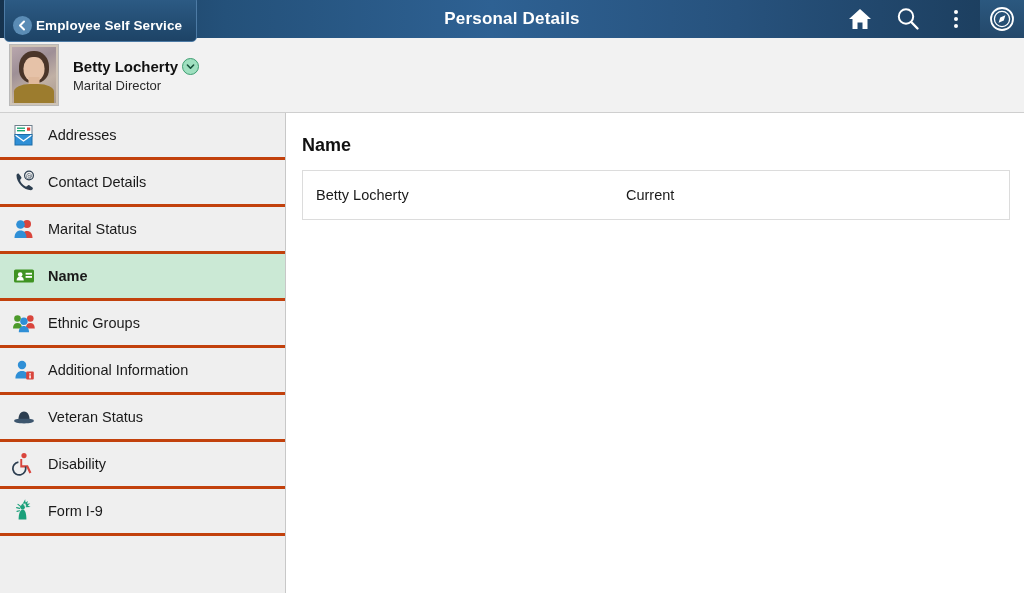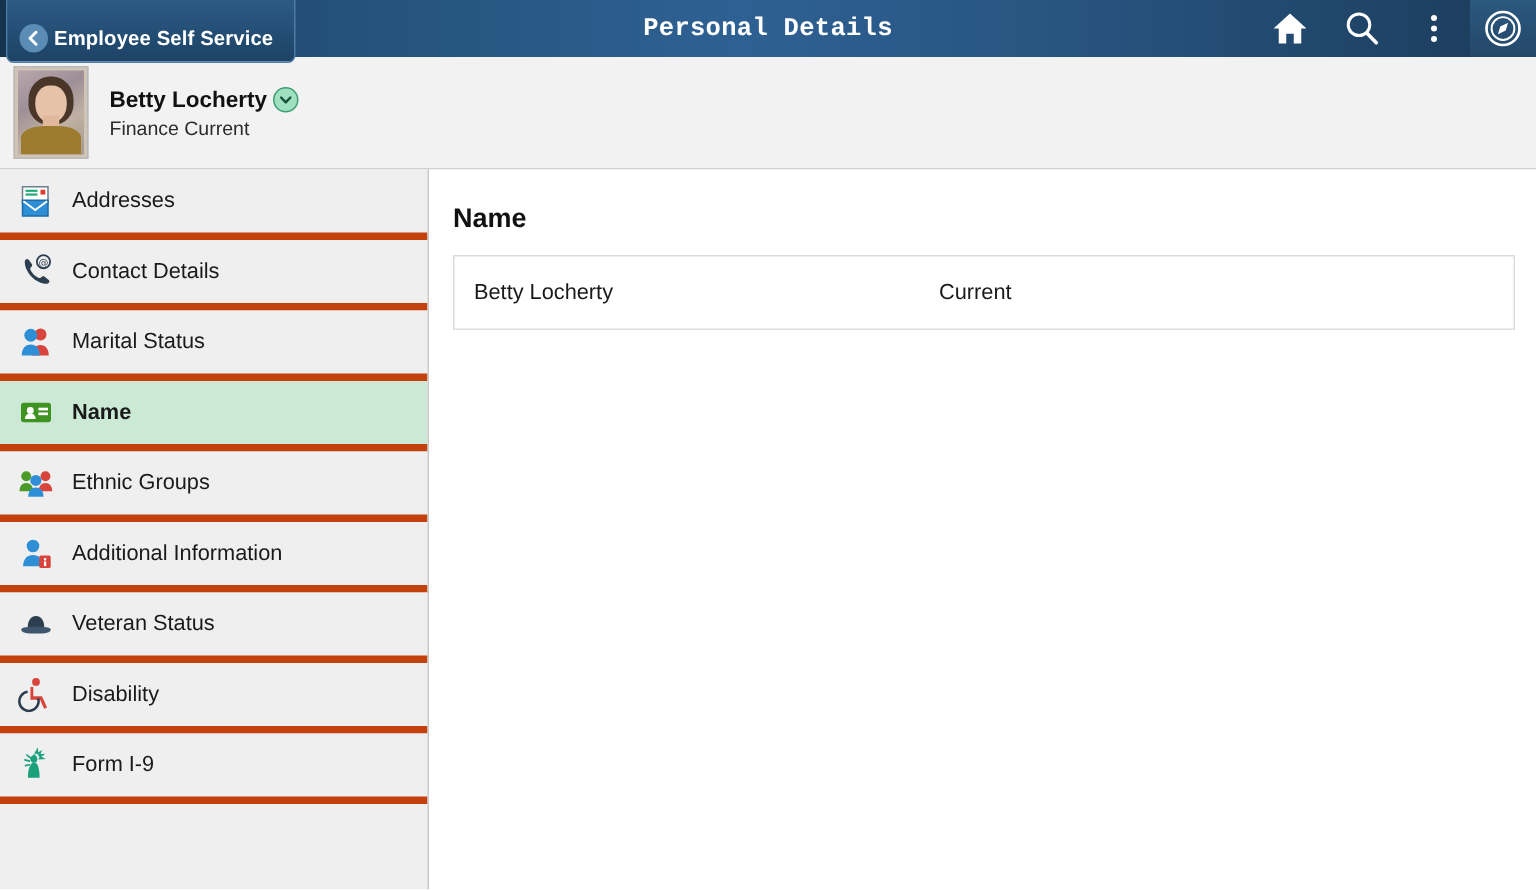--- a/index.html
+++ b/index.html
@@ -51,21 +51,20 @@
 
   .page-title {
     position: absolute;
     left: 0; right: 0;
     text-align: center;
     color: #ffffff;
     font-size: 17px;
     font-weight: bold;
     letter-spacing: .2px;
     pointer-events: none;
-    font-family: Liberation Mono, monospace;
   }
 
   .header-actions {
     margin-left: auto;
     display: flex;
     align-items: center;
     height: 38px;
     z-index: 2;
   }
   .hdr-icon {
@@ -162,21 +161,21 @@
     flex: 0 0 286px;
     background: #efefef;
     border-right: 1px solid #c8c8c8;
     overflow: hidden;
   }
   .side-item {
     height: 47px;
     display: flex;
     align-items: center;
     padding-left: 11px;
-    border-bottom: 5px solid #c2410c;
+    border-bottom: 3px solid #c2410c;
     cursor: pointer;
     background: #efefef;
   }
   .side-item.selected { background: #cbe9d5; }
   .side-ico {
     width: 26px; height: 26px;
     flex: 0 0 26px;
     display: flex; align-items: center; justify-content: center;
     margin-right: 11px;
   }
@@ -277,21 +276,21 @@
   </div>
   <div class="emp-text">
     <div class="emp-name-row">
       <span class="emp-name">Betty Locherty</span>
       <span class="emp-badge">
         <svg width="9" height="9" viewBox="0 0 9 9">
             <path d="M1.4 3 L4.5 6.2 L7.6 3" fill="none" stroke="#17503a" stroke-width="1.6" stroke-linecap="round" stroke-linejoin="round"></path>
           </svg>
       </span>
     </div>
-    <div class="emp-title">Finance Current</div>
+    <div class="emp-title">Marital Director</div>
   </div>
 </div>
 
 <div class="body-wrap">
 
   <div class="sidebar">
 
     <div class="side-item">
       <span class="side-ico">
         <svg width="24" height="24" viewBox="0 0 24 24">

